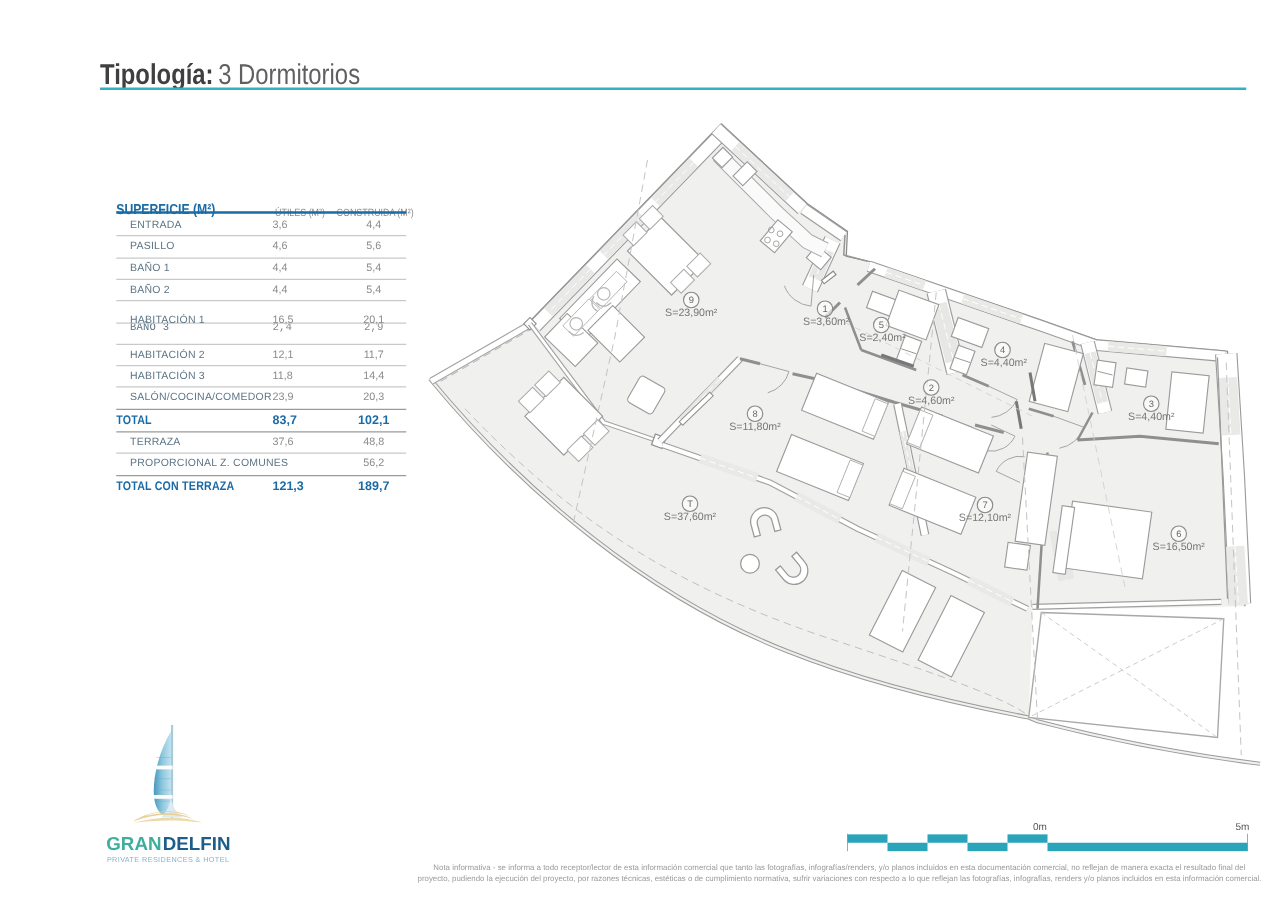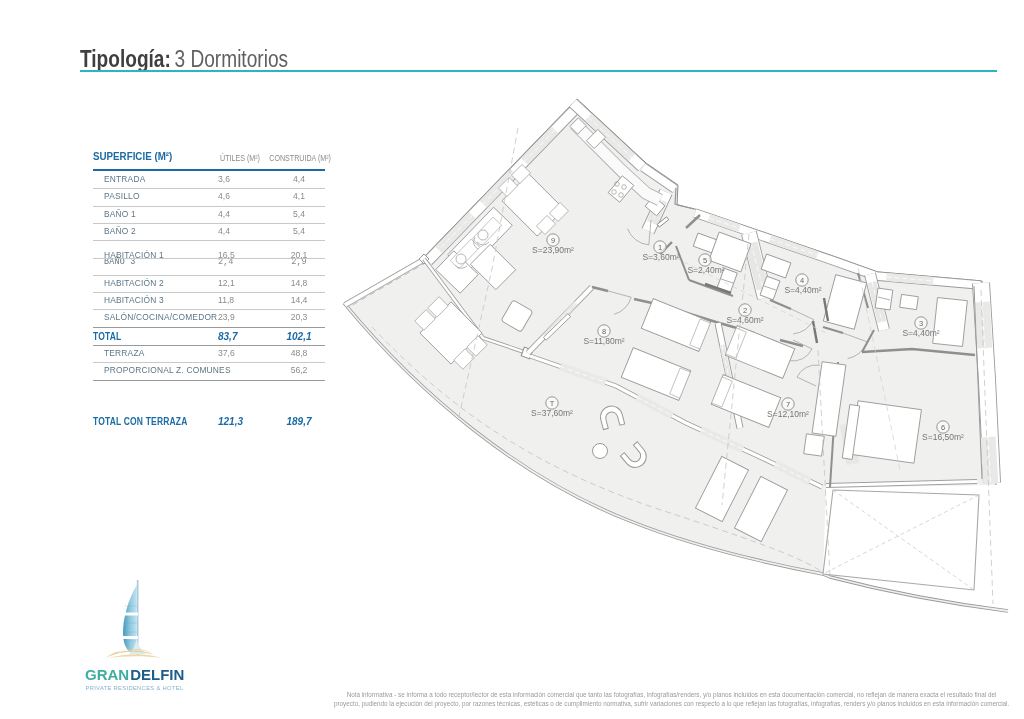--- a/index.html
+++ b/index.html
@@ -18,40 +18,40 @@
 
 <div id="table" style="position:absolute;left:93px;top:150px;width:232px;">
 <style>
  .trow{position:absolute;left:0;width:232px;height:17px;}
  .tlab{position:absolute;left:11px;top:3px;font-size:8.4px;color:#5d7585;letter-spacing:0.2px;white-space:nowrap;}
  .tv1{position:absolute;left:125px;width:45px;top:3px;font-size:8.6px;color:#8b8b8b;text-align:left;}
  .tv2{position:absolute;left:180px;width:52px;top:3px;font-size:8.6px;color:#8b8b8b;text-align:center;}
  .tsep{position:absolute;left:0;width:232px;height:1px;background:#c9c9c9;}
  .tbold .tlab,.tbold .tv1,.tbold .tv2{color:#1a6ba5;font-weight:bold;}
  .tbold .tlab{left:0;font-size:10px;transform:scaleX(0.85);transform-origin:left top;}
- .tbold .tv1,.tbold .tv2{font-size:10px;font-style:italic;}
+ .tbold .tv1,.tbold .tv2{font-size:10px;}
 </style>
 
-<div style="position:absolute;left:0;top:0;width:232px;height:19px;">
+<div style="position:absolute;left:0;top:12px;width:232px;height:19px;">
   <span style="position:absolute;left:0;top:0;font-size:11.5px;font-weight:bold;color:#1a6ba5;transform:scaleX(0.85);transform-origin:left top;white-space:nowrap;">SUPERFICIE (M²)</span>
   <span style="position:absolute;left:117px;width:60px;top:3px;font-size:8.4px;color:#8b8b8b;text-align:center;transform:scaleX(0.85);white-space:nowrap;">ÚTILES (M²)</span>
   <span style="position:absolute;left:171px;width:70px;top:3px;font-size:8.4px;color:#8b8b8b;text-align:center;transform:scaleX(0.85);white-space:nowrap;">CONSTRUIDA (M²)</span>
 </div>
 <div style="position:absolute;left:0;top:19px;width:232px;height:1.6px;background:#1a6ba5;"></div>
 
 <div class="trow" style="top:21px;text-decoration:underline;">
         <span class="tlab">ENTRADA</span>
         <span class="tv1">3,6</span>
         <span class="tv2">4,4</span>
       </div>
 <div class="tsep" style="top:38px;"></div>
 <div class="trow" style="top:38.3px;">
         <span class="tlab">PASILLO</span>
         <span class="tv1">4,6</span>
-        <span class="tv2">4,1</span>
+        <span class="tv2">5,6</span>
       </div>
 <div class="tsep" style="top:55.6px;"></div>
 <div class="trow" style="top:55.6px;">
         <span class="tlab">BAÑO 1</span>
         <span class="tv1">4,4</span>
         <span class="tv2">5,4</span>
       </div>
 <div class="tsep" style="top:72.9px;"></div>
 <div class="trow" style="top:72.9px;">
         <span class="tlab">BAÑO 2</span>
@@ -67,21 +67,21 @@
 <div class="tsep" style="top:107.5px;"></div>
 <div class="trow" style="top:97px;">
         <span class="tlab">HABITACIÓN 1</span>
         <span class="tv1">16,5</span>
         <span class="tv2">20,1</span>
       </div>
 <div class="tsep" style="top:124.8px;"></div>
 <div class="trow" style="top:124.8px;">
         <span class="tlab">HABITACIÓN 2</span>
         <span class="tv1">12,1</span>
-        <span class="tv2">14,8</span>
+        <span class="tv2">11,7</span>
       </div>
 <div class="tsep" style="top:142.1px;"></div>
 <div class="trow" style="top:142.1px;">
         <span class="tlab">HABITACIÓN 3</span>
         <span class="tv1">11,8</span>
         <span class="tv2">14,4</span>
       </div>
 <div class="tsep" style="top:159.4px;"></div>
 <div class="trow" style="top:159.4px;">
         <span class="tlab">SALÓN/COCINA/COMEDOR</span>
@@ -101,21 +101,21 @@
         <span class="tv1">37,6</span>
         <span class="tv2">48,8</span>
       </div>
 <div class="tsep" style="top:212.2px;"></div>
 <div class="trow" style="top:212.2px;">
         <span class="tlab">PROPORCIONAL Z. COMUNES</span>
         <span class="tv2">56,2</span>
       </div>
 <div class="tsep" style="top:229.5px;background:#9a9a9a;"></div>
 
-<div class="trow tbold" style="top:230.5px;margin-top:32px;">
+<div class="trow tbold" style="top:230.5px;">
         <span class="tlab">TOTAL CON TERRAZA</span>
         <span class="tv1">121,3</span>
         <span class="tv2">189,7</span>
       </div>
 </div>
 
 <svg id="plan" style="position:absolute;left:0;top:0;" width="1024" height="719" viewBox="0 0 1024 719" fill="none">
 
 <path d="M577,99 L646,163 L678,185 L677,205 L695,209 L836,257 L878,272 L982,281 L996,485 L826,488 L823,574 C760,562 690,545 630,521 C520,478 420,395 344,303 L424,257 Z" fill="#f0f0ee"></path>
 
@@ -564,19 +564,38 @@
 
 <path d="M37,81 C52,75 68,74 84,79 C76,74 58,73 46,77 C56,72 72,73 82,77 C70,70 50,73 40,79 C38,80 37,80.5 37,81 Z" fill="#e7cf96"></path>
 <path d="M36,82.5 C58,76.5 76,77 92,82 C72,79.5 52,80 36,82.5 Z" fill="#ecd9a8"></path>
 
 <text x="15" y="104" font-size="15" font-weight="bold" fill="#3fae9f" letter-spacing="0">GRAN<tspan fill="#1c5e89" dx="1">DELFIN</tspan></text>
 
 <text x="15.5" y="113.5" font-size="5.8" fill="#85b3cb" letter-spacing="0.32">PRIVATE RESIDENCES &amp; HOTEL</text>
 </svg>
 </div>
 
+<div id="scalebar" style="position:absolute;left:660px;top:650px;width:364px;height:40px;">
+<svg width="364" height="40" viewBox="0 0 364 40">
+
+<text x="172" y="14" font-size="8" fill="#555555" text-anchor="middle">0m</text>
+
+<text x="334" y="14" font-size="8" fill="#555555" text-anchor="middle">5m</text>
+
+<path d="M18,17 L18,31 M338,17 L338,31" stroke="#999999" stroke-width="0.7"></path>
+
+<g fill="#29a4b9">
+<rect x="18" y="17.5" width="32" height="6.7"></rect>
+<rect x="50" y="24.2" width="32" height="6.7"></rect>
+<rect x="82" y="17.5" width="32" height="6.7"></rect>
+<rect x="114" y="24.2" width="32" height="6.7"></rect>
+<rect x="146" y="17.5" width="32" height="6.7"></rect>
+<rect x="178" y="24.2" width="160" height="6.7"></rect>
+</g>
+</svg>
+</div>
 
 <div style="position:absolute;left:334px;top:690px;width:675px;font-size:6.3px;line-height:9.2px;color:#9a9a9a;text-align:center;white-space:nowrap;">
 <div>Nota informativa - se informa a todo receptor/lector de esta información comercial que tanto las fotografías, infografías/renders, y/o planos incluidos en esta documentación comercial, no reflejan de manera exacta el resultado final del</div>
 <div>proyecto, pudiendo la ejecución del proyecto, por razones técnicas, estéticas o de cumplimiento normativa, sufrir variaciones con respecto a lo que reflejan las fotografías, infografías, renders y/o planos incluidos en esta información comercial.</div>
 </div>
 
 </div>
 
 </body></html>

